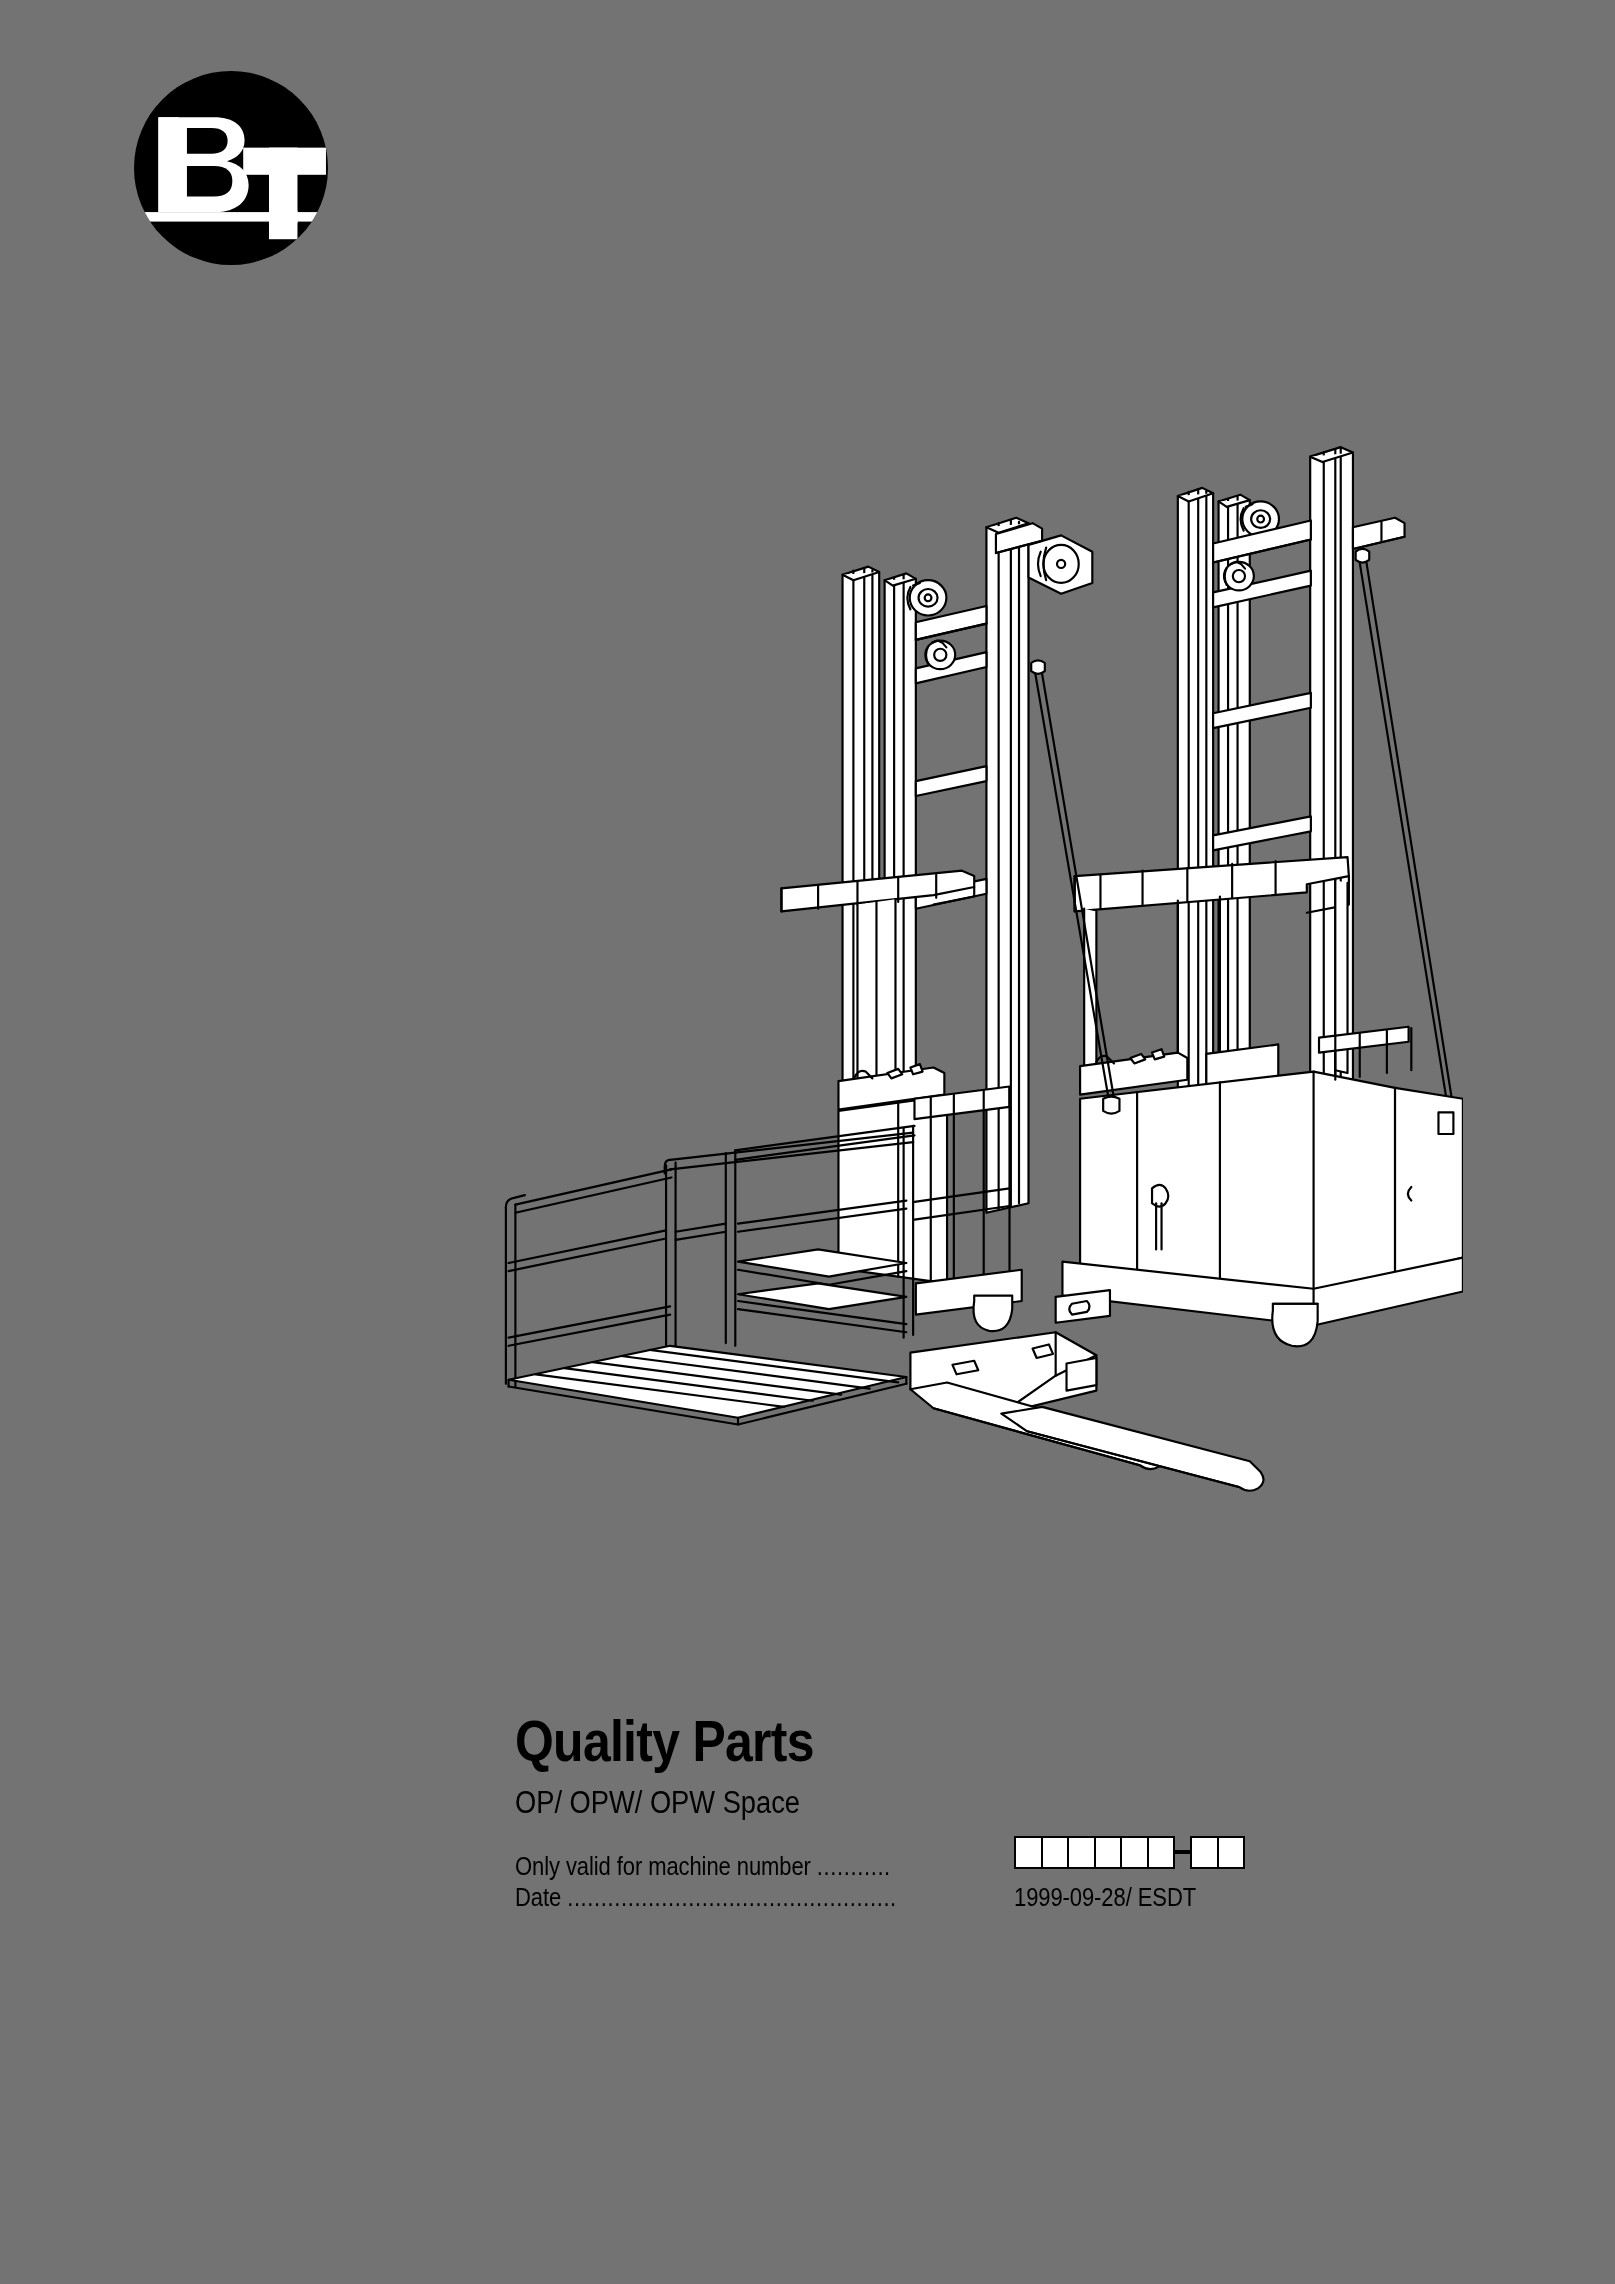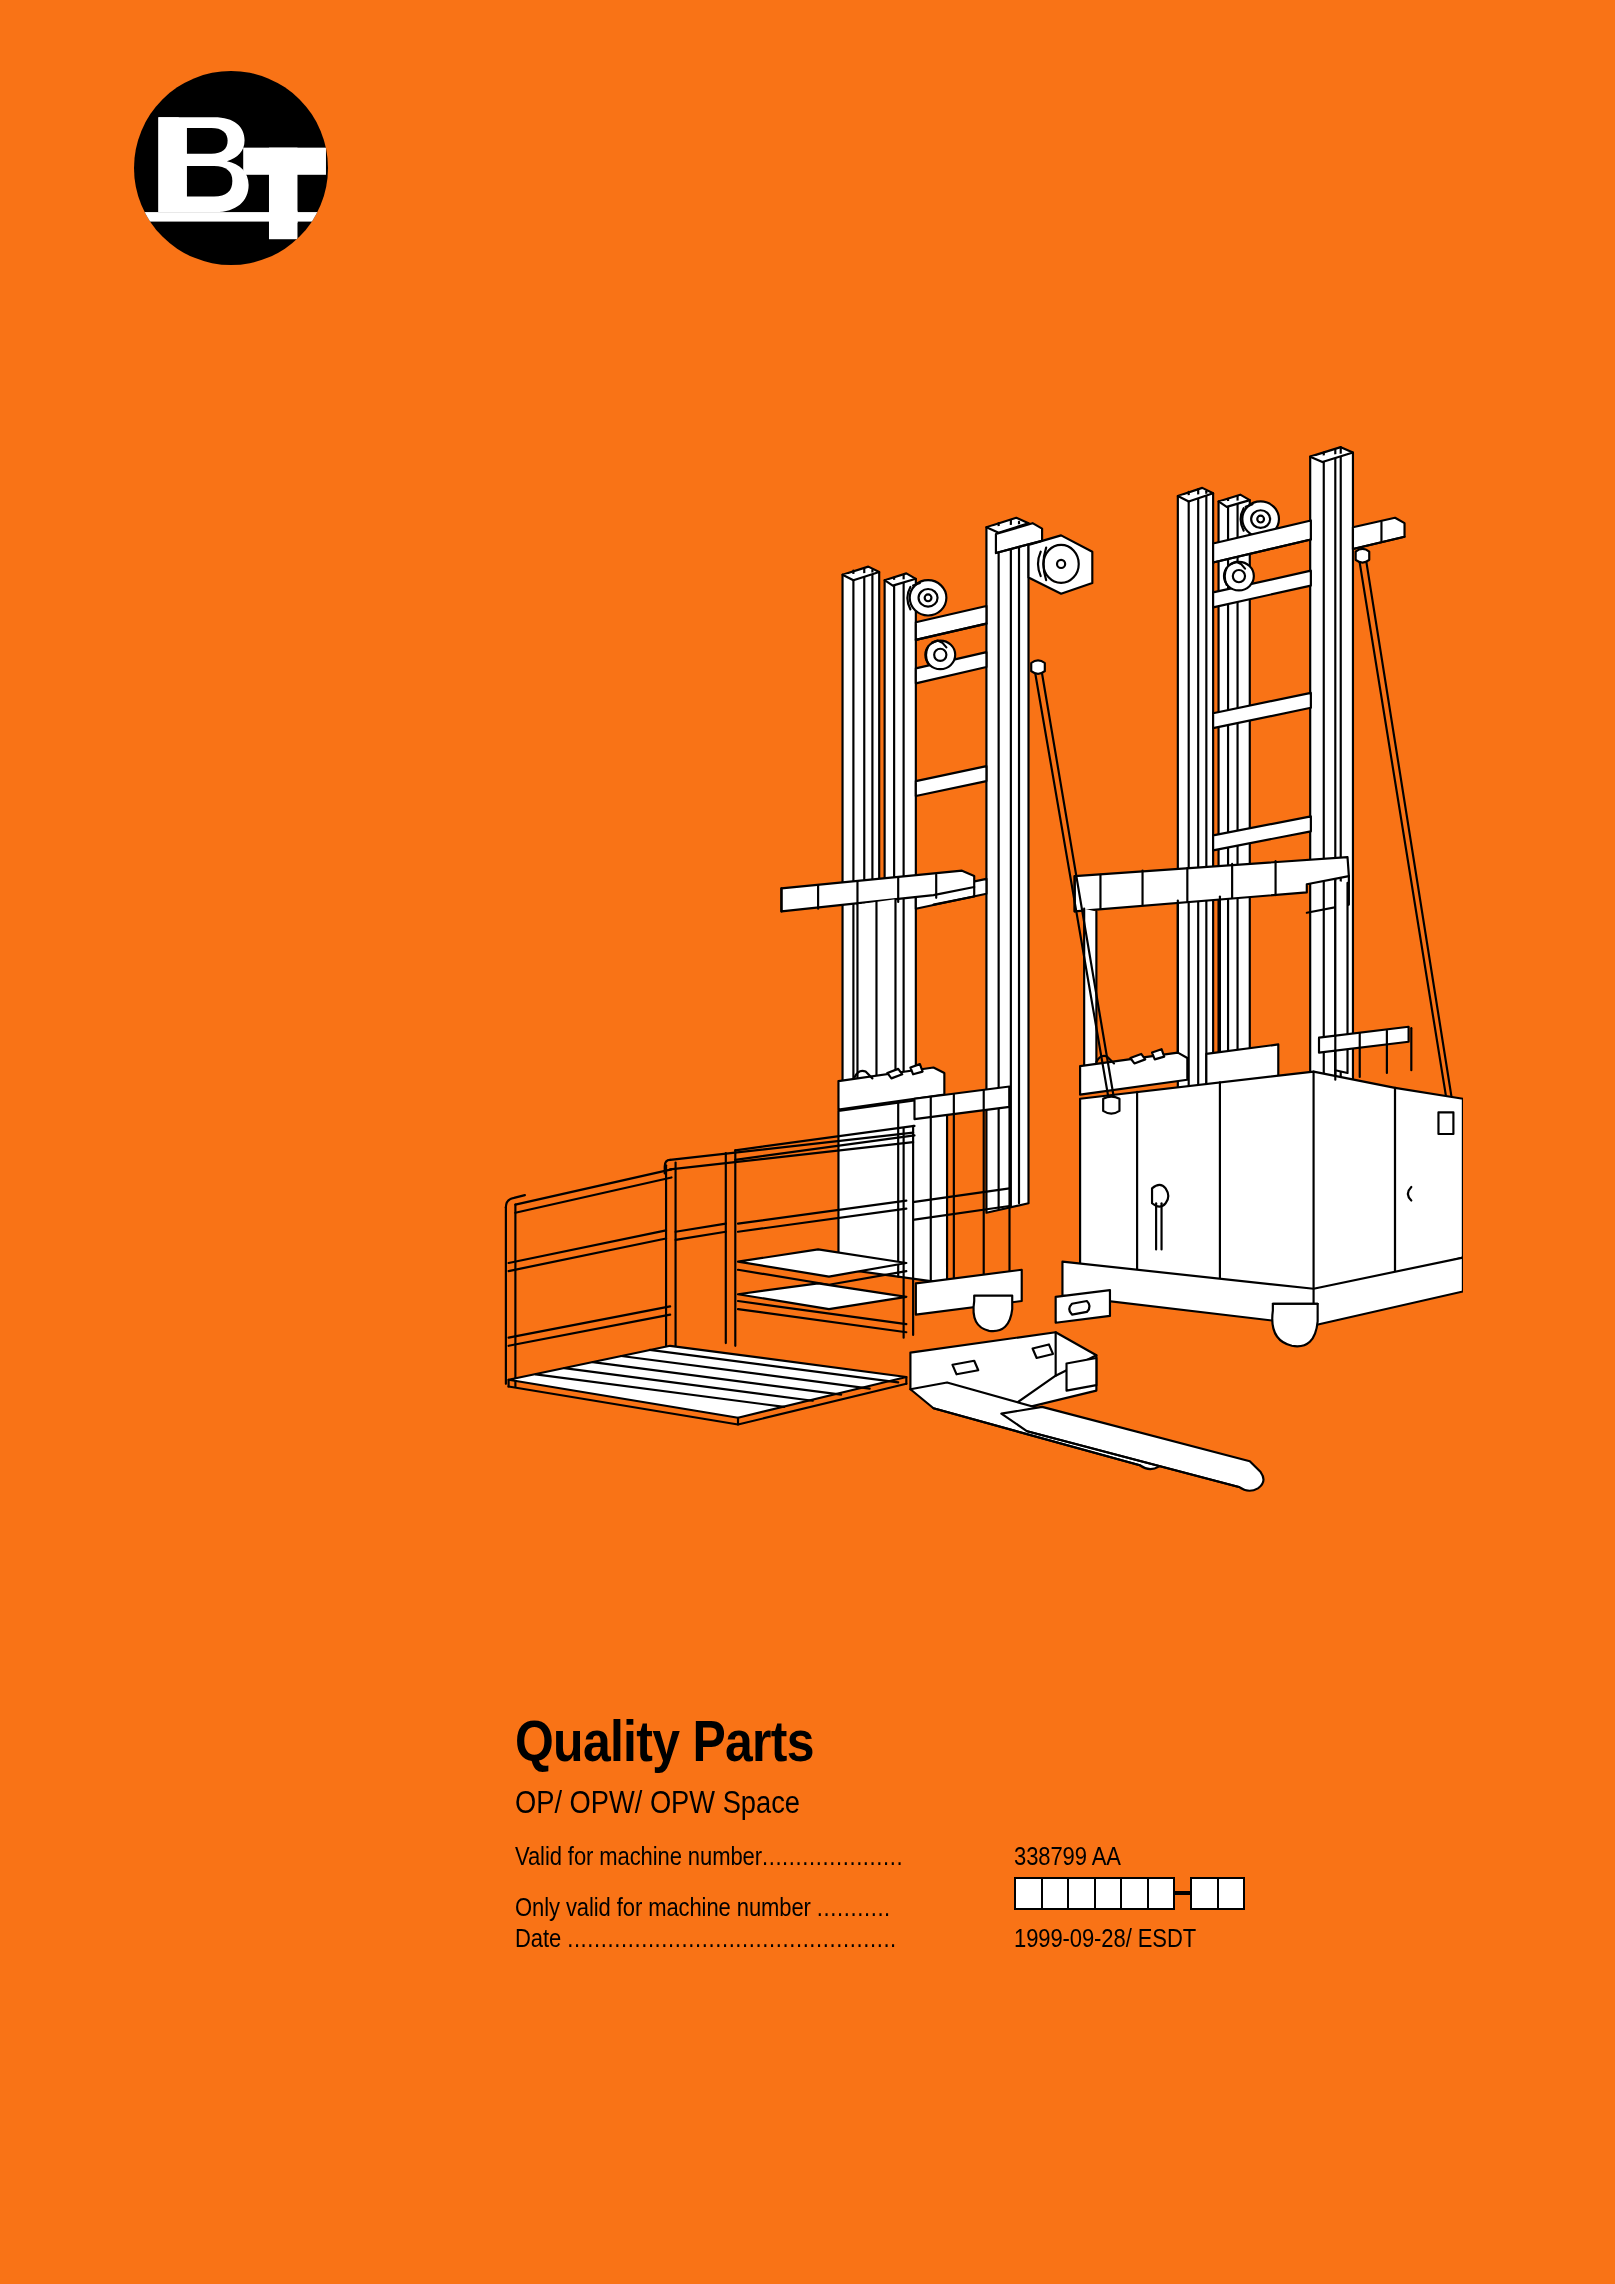--- a/index.html
+++ b/index.html
@@ -13,21 +13,21 @@
     height: 2284px;
     position: relative;
     font-family: "Liberation Sans", sans-serif;
     color: #000000;
     overflow: hidden;
   }
 
   .page {
     position: absolute;
     inset: 0;
-    background: #f97316;
+    background: #737373;
   }
 
   
   #brand-logo {
     position: absolute;
     left: 134px;
     top: 71px;
     width: 194px;
     height: 194px;
   }
@@ -501,30 +501,20 @@
   </div>
 
   <div id="title-block">
 
     <div id="doc-title">Quality Parts</div>
 
     <div id="doc-subtitle">OP/ OPW/ OPW Space</div>
 
     <ul id="spec-list">
 
-      <li class="spec-row">
-        <div class="spec-label-wrap">
-          <span class="spec-label-inner">
-            <span class="spec-label">Valid for machine number</span><span class="spec-leader">.....................</span>
-          </span>
-        </div>
-        <div class="spec-value">
-          <span class="spec-value-inner">338799 AA</span>
-        </div>
-      </li>
 
       <li class="spec-row">
         <div class="spec-label-wrap">
           <span class="spec-label-inner">
             <span class="spec-label">Only valid for machine number </span><span class="spec-leader">...........</span>
           </span>
         </div>
         <div class="machine-boxes">
           <div class="box-group">
             <span class="entry-box"></span>

